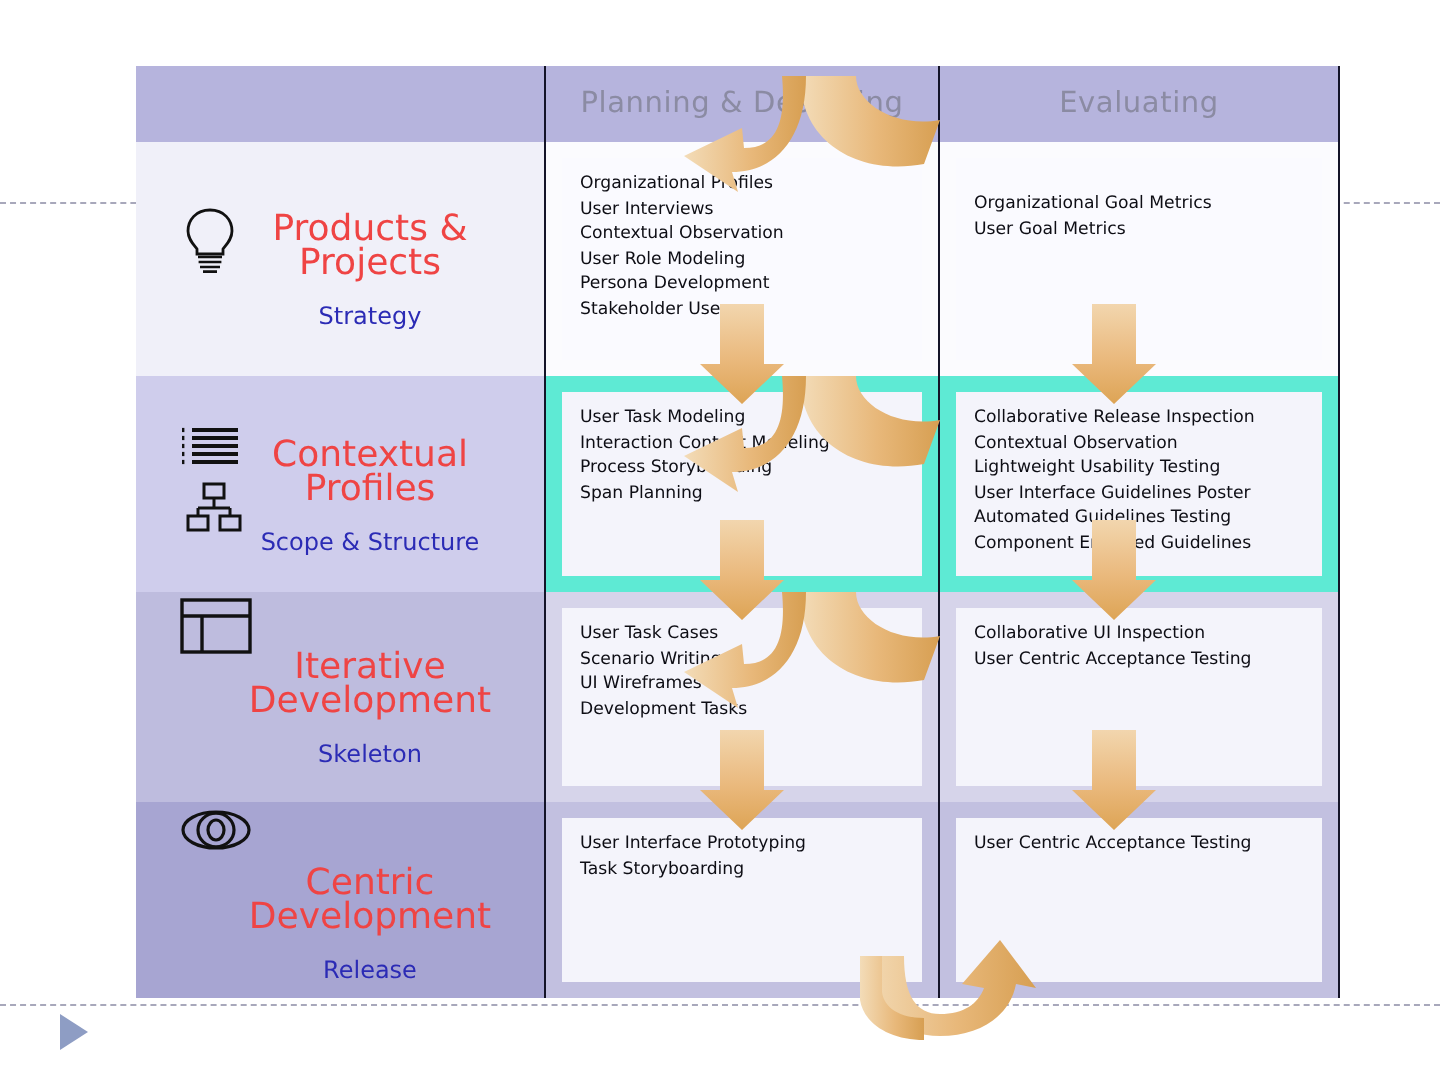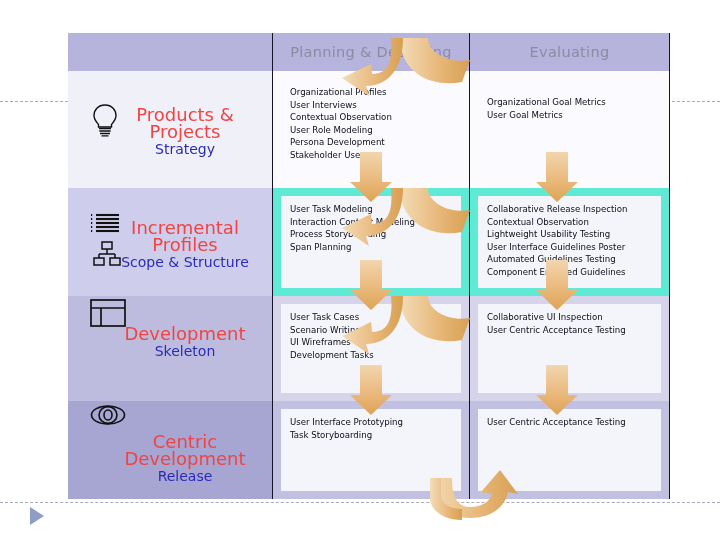--- a/index.html
+++ b/index.html
@@ -99,23 +99,23 @@
     text-align: center;
     line-height: 17px;
   }
   .stage-text .grey {
     display: block;
     font-size: 18px;
     color: #ef4444;
   }
   .stage-text .blue {
     display: block;
-    font-size: 14px;
+    font-size: 12px;
     color: #2b2bb5;
-    margin-top: 1px;
+    margin-top: 10px;
   }
 
   
   .icon-wrap { position: absolute; left: 22px; }
 
   
   .arrow-layer { position: absolute; left: 0; top: 0; width: 720px; height: 540px; pointer-events: none; }
 </style>
 </head>
 <body>
@@ -165,33 +165,34 @@
       </div>
       <div class="icon-wrap" style="top:208px; left:25px">
         <svg width="28" height="26" viewBox="0 0 28 26">
           <rect x="9" y="1" width="10" height="7" fill="none" stroke="#111" stroke-width="1.5"></rect>
           <rect x="1" y="17" width="10" height="7" fill="none" stroke="#111" stroke-width="1.5"></rect>
           <rect x="17" y="17" width="10" height="7" fill="none" stroke="#111" stroke-width="1.5"></rect>
           <path d="M14 8 L14 13 M6 13 L22 13 M6 13 L6 17 M22 13 L22 17" fill="none" stroke="#111" stroke-width="1.5"></path>
         </svg>
       </div>
       <div class="stage-text" style="top:186px">
-        <span class="grey">Incremental</span>
+        <span class="grey">Contextual</span>
         <span class="grey">Profiles</span>
         <span class="blue">Scope &amp; Structure</span>
       </div>
 
       <div class="icon-wrap" style="top:266px">
         <svg width="36" height="28" viewBox="0 0 36 28">
           <rect x="1" y="1" width="34" height="26" fill="none" stroke="#111" stroke-width="1.7"></rect>
           <line x1="1" y1="9" x2="35" y2="9" stroke="#111" stroke-width="1.7"></line>
           <line x1="11" y1="9" x2="11" y2="27" stroke="#111" stroke-width="1.7"></line>
         </svg>
       </div>
       <div class="stage-text" style="top:292px">
+        <span class="grey">Iterative</span>
         <span class="grey">Development</span>
         <span class="blue">Skeleton</span>
       </div>
 
       <div class="icon-wrap" style="top:370px">
         <svg width="36" height="24" viewBox="0 0 36 24">
           <ellipse cx="18" cy="12" rx="16.5" ry="9" fill="none" stroke="#111" stroke-width="1.6"></ellipse>
           <ellipse cx="18" cy="12" rx="9" ry="8.4" fill="none" stroke="#111" stroke-width="1.6"></ellipse>
           <ellipse cx="18" cy="12" rx="4" ry="5" fill="none" stroke="#111" stroke-width="1.6"></ellipse>
         </svg>

